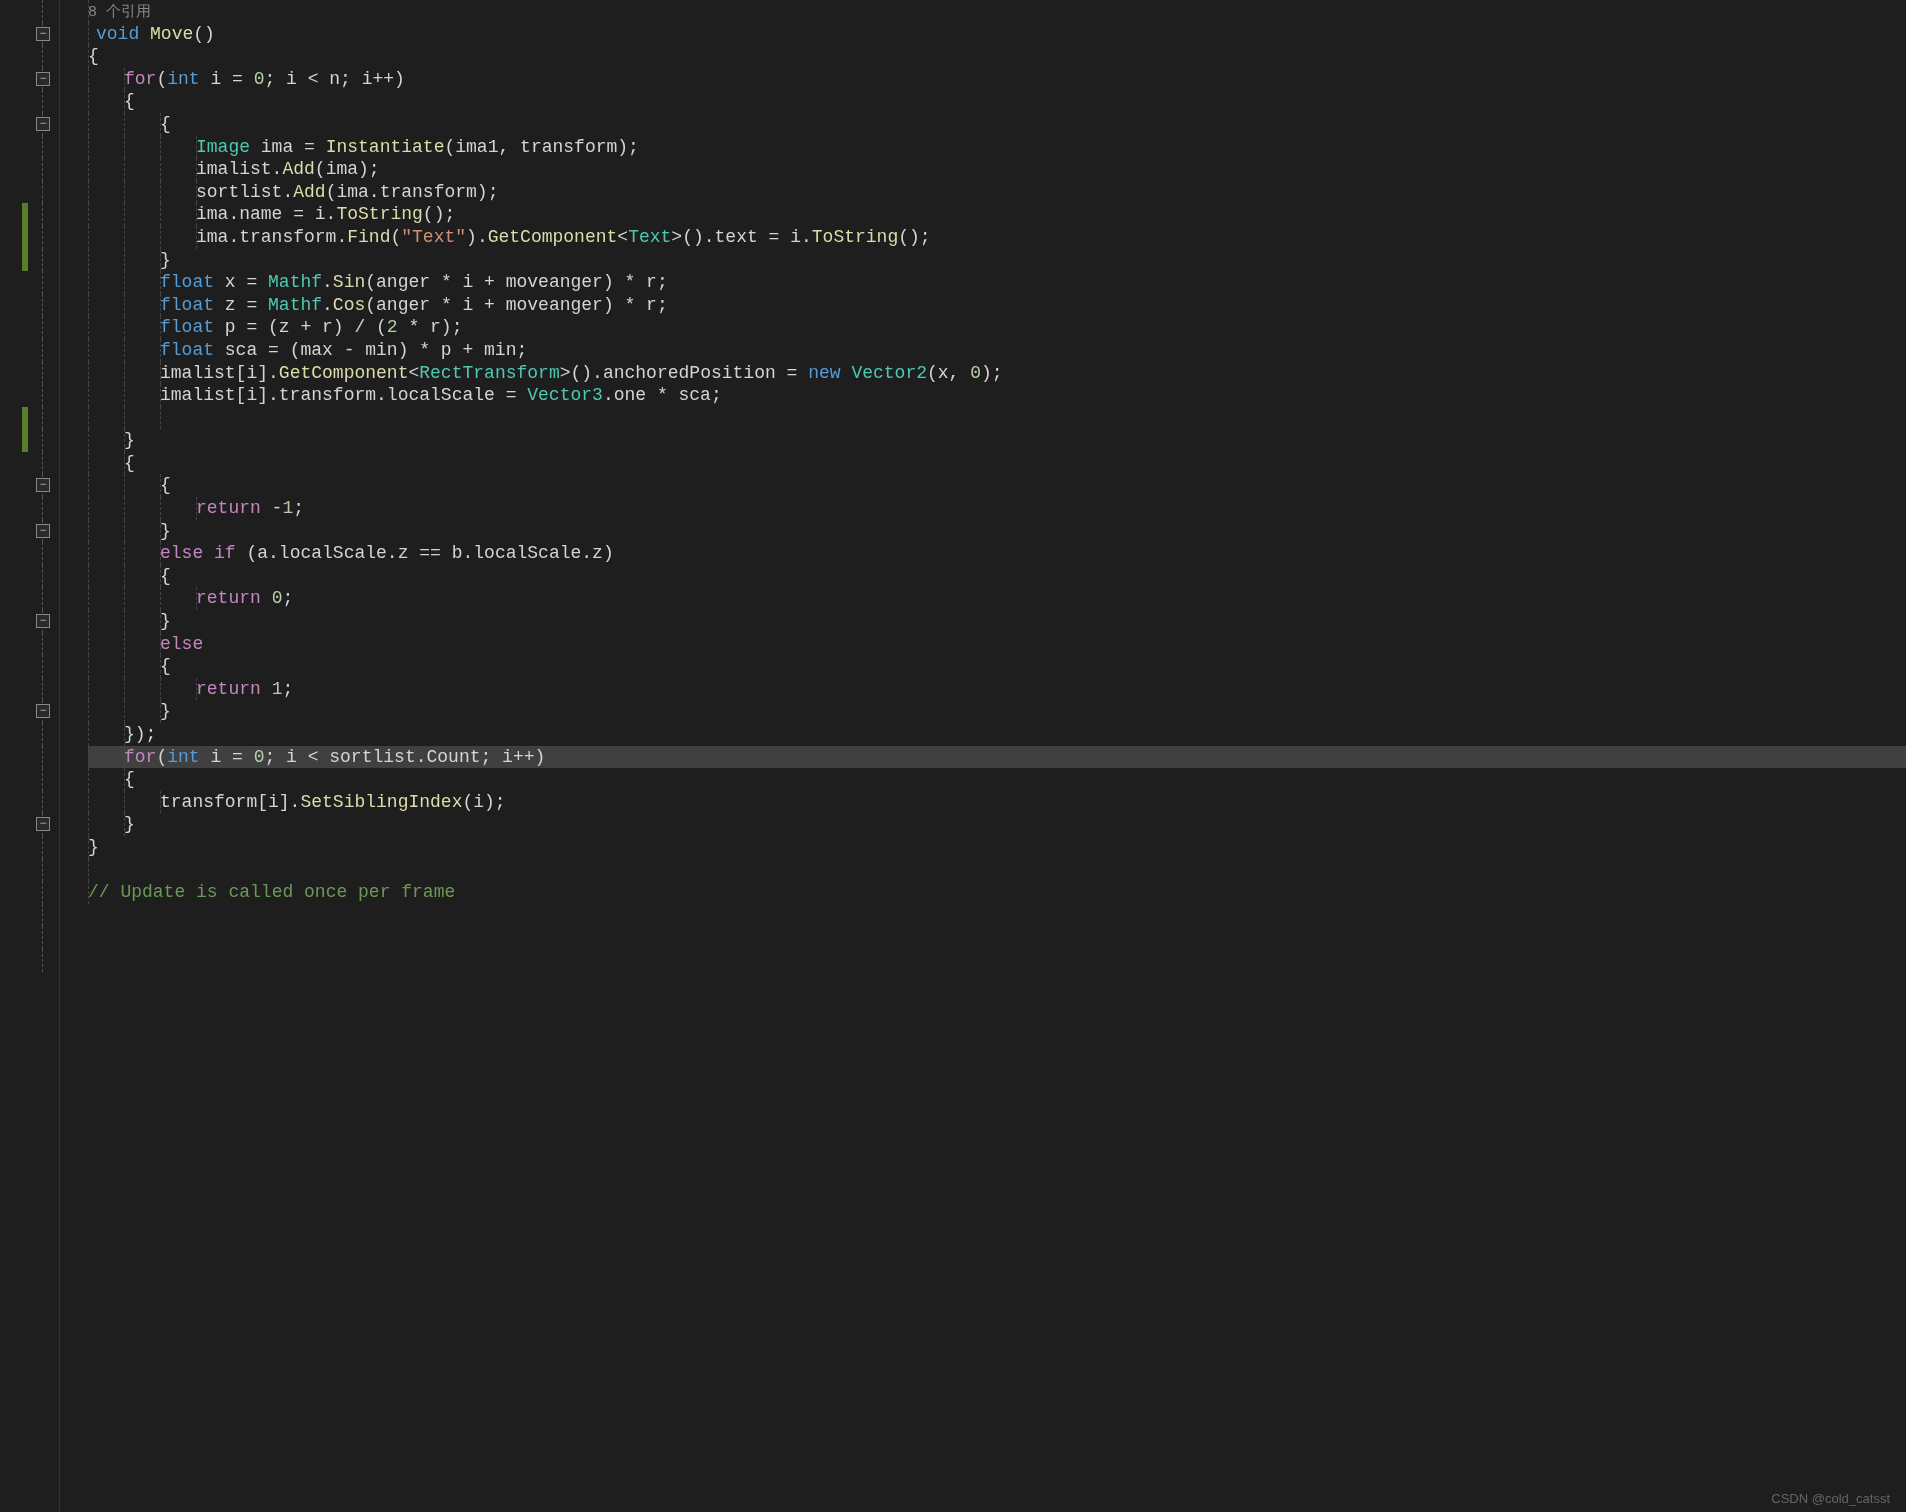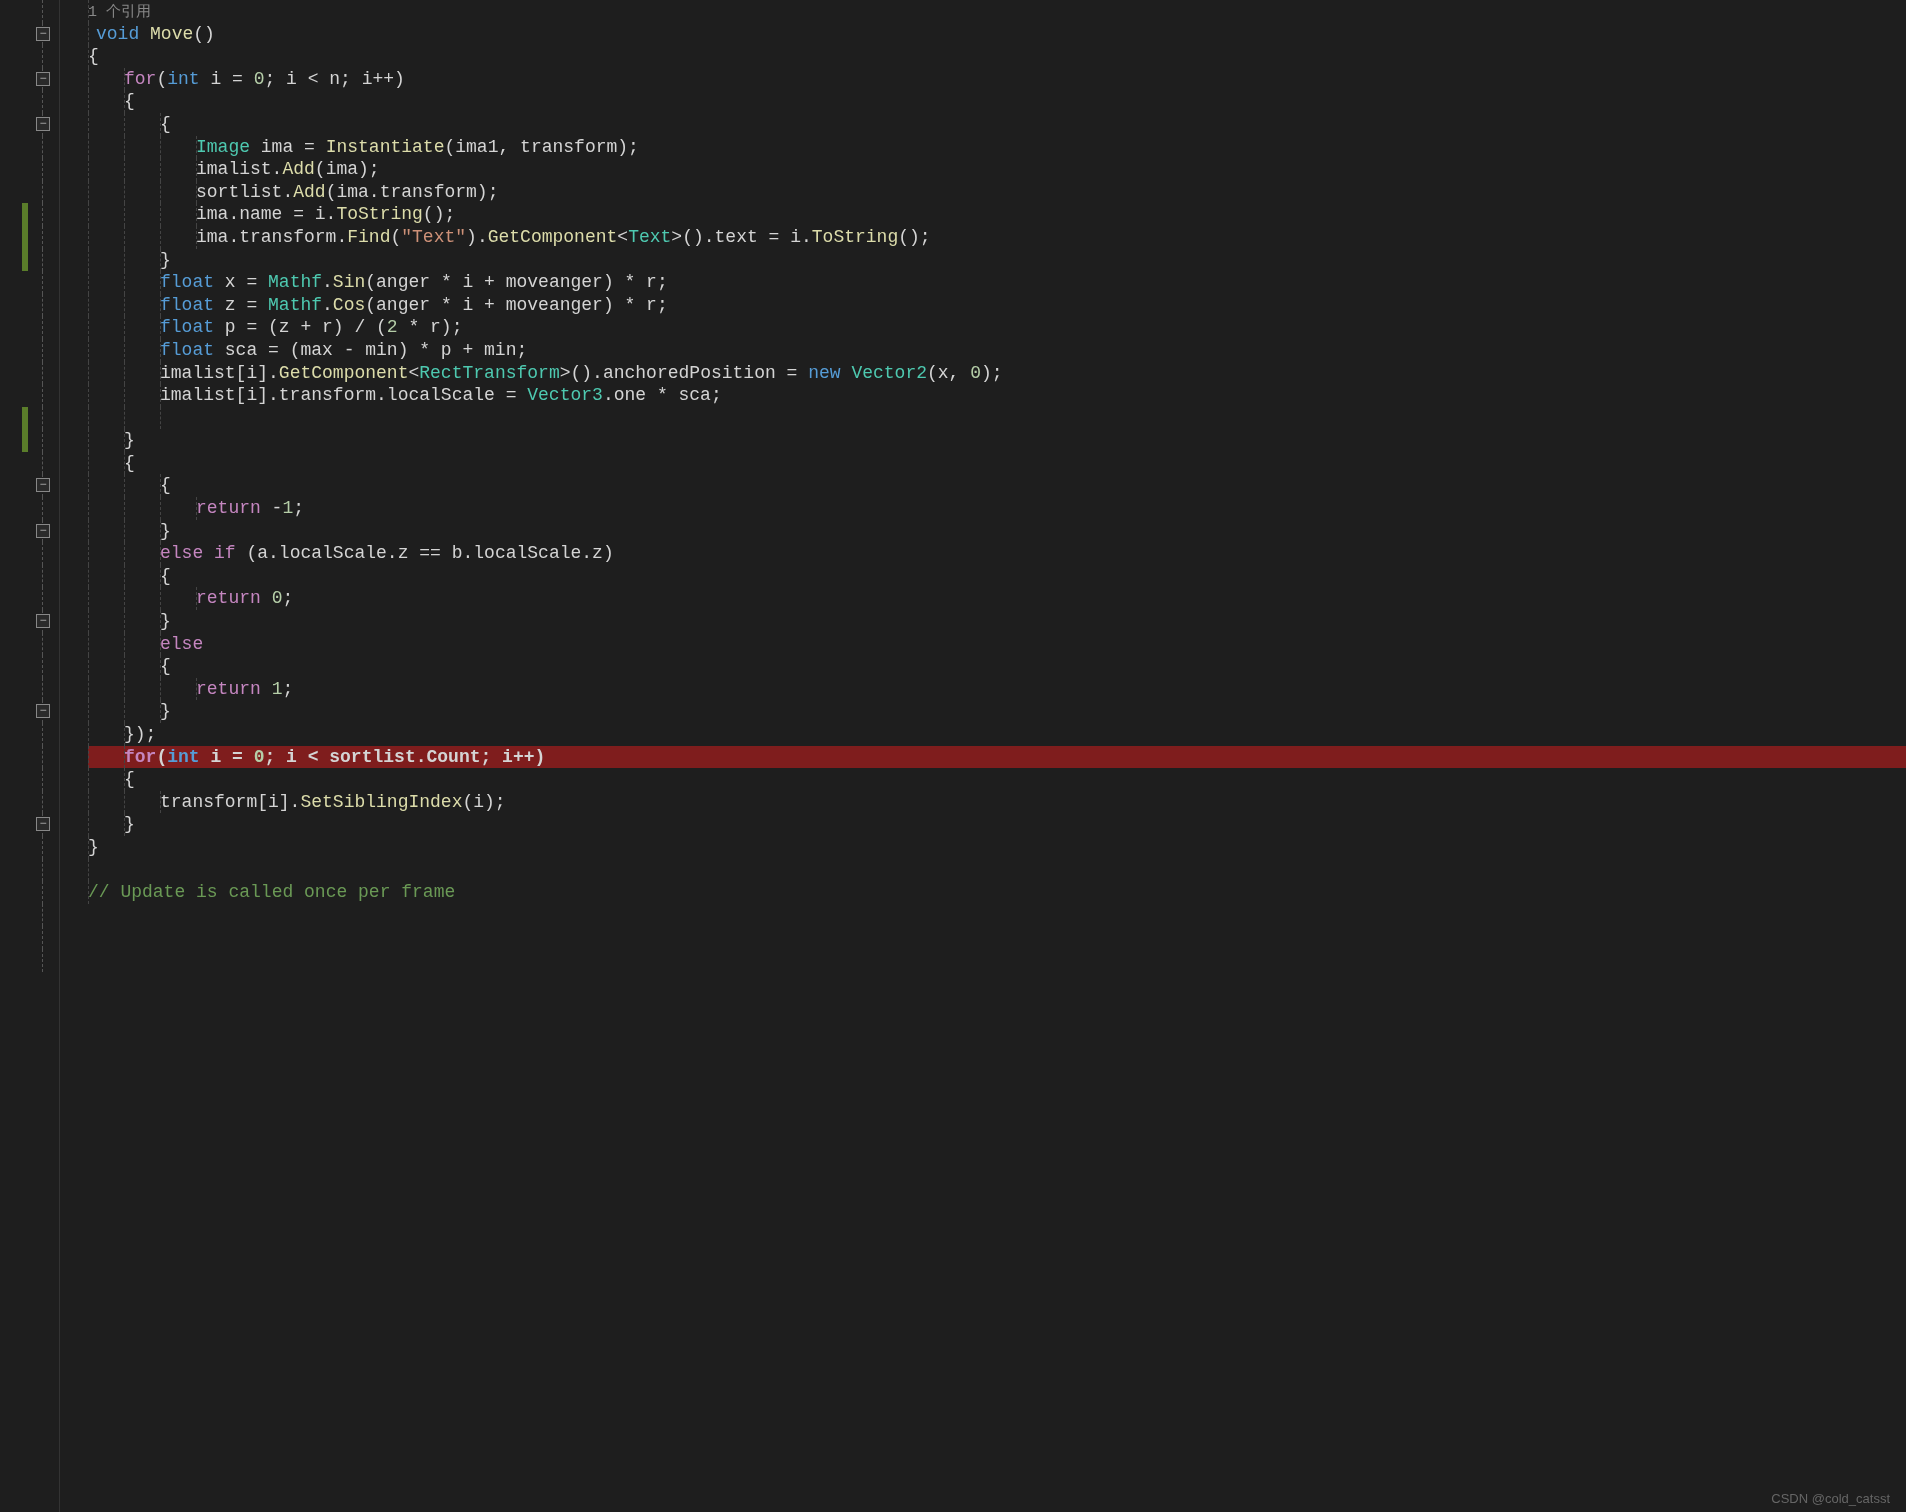--- a/index.html
+++ b/index.html
@@ -91,22 +91,21 @@
   .watermark {
     position: absolute;
     bottom: 6px;
     right: 16px;
     font-size: 13px;
     color: #666;
     font-family: Arial, sans-serif;
   }
 
   .highlight-line {
-    background: #7f1d1d;
-    font-weight: bold;
+    background: #404040;
   }
 </style>
 </head>
 <body>
 
 <div class="editor-container">
   <div class="gutter" id="gutter">
       <div class="gutter-line">
         <div class="fold-guide"></div>
       </div>
@@ -244,21 +243,21 @@
         <div class="fold-guide"></div>
       </div>
       <div class="gutter-line">
         <div class="fold-guide"></div>
       </div>
       <div class="gutter-line">
         <div class="fold-guide"></div>
       </div>
     </div>
   <div class="code-area" id="code">
-      <div class="code-line"><span class="indent-guide" style="left: 0px;"></span><span style="padding-left: 0px;"><span class="token-codelens">1 个引用</span></span></div>
+      <div class="code-line"><span class="indent-guide" style="left: 0px;"></span><span style="padding-left: 0px;"><span class="token-codelens">8 个引用</span></span></div>
       <div class="code-line"><span class="indent-guide" style="left: 0px;"></span><span style="padding-left: 8px;"><span class="token-keyword">void</span><span class="token-plain"> </span><span class="token-method">Move</span><span class="token-plain">()</span></span></div>
       <div class="code-line"><span class="indent-guide" style="left: 0px;"></span><span style="padding-left: 0px;"><span class="token-plain">{</span></span></div>
       <div class="code-line"><span class="indent-guide" style="left: 0px;"></span><span class="indent-guide" style="left: 36px;"></span><span style="padding-left: 36px;"><span class="token-purple">for</span><span class="token-plain">(</span><span class="token-keyword">int</span><span class="token-plain"> i = </span><span class="token-number">0</span><span class="token-plain">; i &lt; n; i++)</span></span></div>
       <div class="code-line"><span class="indent-guide" style="left: 0px;"></span><span class="indent-guide" style="left: 36px;"></span><span style="padding-left: 36px;"><span class="token-plain">{</span></span></div>
       <div class="code-line"><span class="indent-guide" style="left: 0px;"></span><span class="indent-guide" style="left: 36px;"></span><span class="indent-guide" style="left: 72px;"></span><span style="padding-left: 72px;"><span class="token-plain">{</span></span></div>
       <div class="code-line"><span class="indent-guide" style="left: 0px;"></span><span class="indent-guide" style="left: 36px;"></span><span class="indent-guide" style="left: 72px;"></span><span class="indent-guide" style="left: 108px;"></span><span style="padding-left: 108px;"><span class="token-type">Image</span><span class="token-plain"> ima = </span><span class="token-method">Instantiate</span><span class="token-plain">(ima1, transform);</span></span></div>
       <div class="code-line"><span class="indent-guide" style="left: 0px;"></span><span class="indent-guide" style="left: 36px;"></span><span class="indent-guide" style="left: 72px;"></span><span class="indent-guide" style="left: 108px;"></span><span style="padding-left: 108px;"><span class="token-plain">imalist.</span><span class="token-method">Add</span><span class="token-plain">(ima);</span></span></div>
       <div class="code-line"><span class="indent-guide" style="left: 0px;"></span><span class="indent-guide" style="left: 36px;"></span><span class="indent-guide" style="left: 72px;"></span><span class="indent-guide" style="left: 108px;"></span><span style="padding-left: 108px;"><span class="token-plain">sortlist.</span><span class="token-method">Add</span><span class="token-plain">(ima.transform);</span></span></div>
       <div class="code-line"><span class="indent-guide" style="left: 0px;"></span><span class="indent-guide" style="left: 36px;"></span><span class="indent-guide" style="left: 72px;"></span><span class="indent-guide" style="left: 108px;"></span><span style="padding-left: 108px;"><span class="token-plain">ima.name = i.</span><span class="token-method">ToString</span><span class="token-plain">();</span></span></div>
       <div class="code-line"><span class="indent-guide" style="left: 0px;"></span><span class="indent-guide" style="left: 36px;"></span><span class="indent-guide" style="left: 72px;"></span><span class="indent-guide" style="left: 108px;"></span><span style="padding-left: 108px;"><span class="token-plain">ima.transform.</span><span class="token-method">Find</span><span class="token-plain">(</span><span class="token-string">"Text"</span><span class="token-plain">).</span><span class="token-method">GetComponent</span><span class="token-plain">&lt;</span><span class="token-type">Text</span><span class="token-plain">&gt;().text = i.</span><span class="token-method">ToString</span><span class="token-plain">();</span></span></div>

